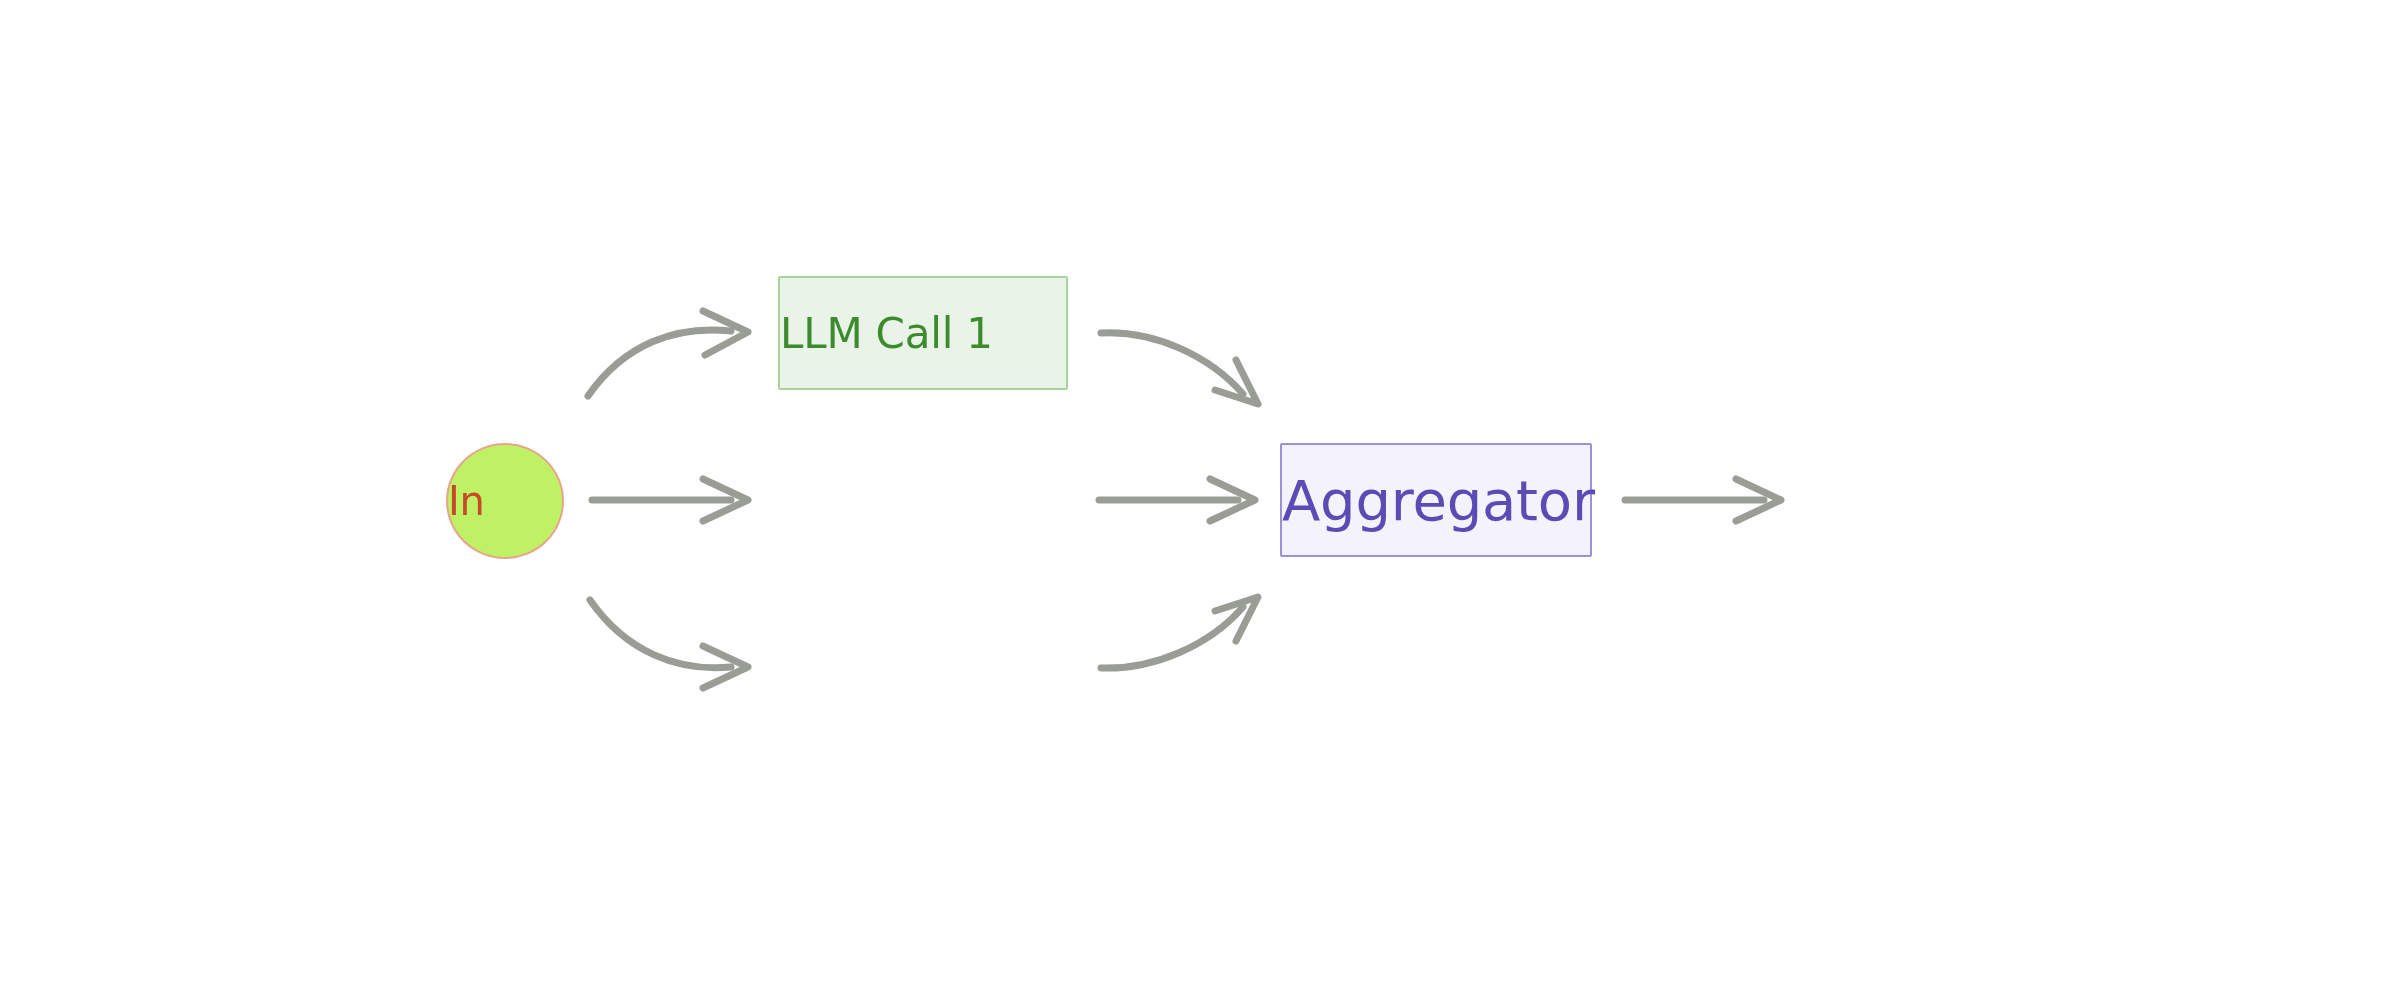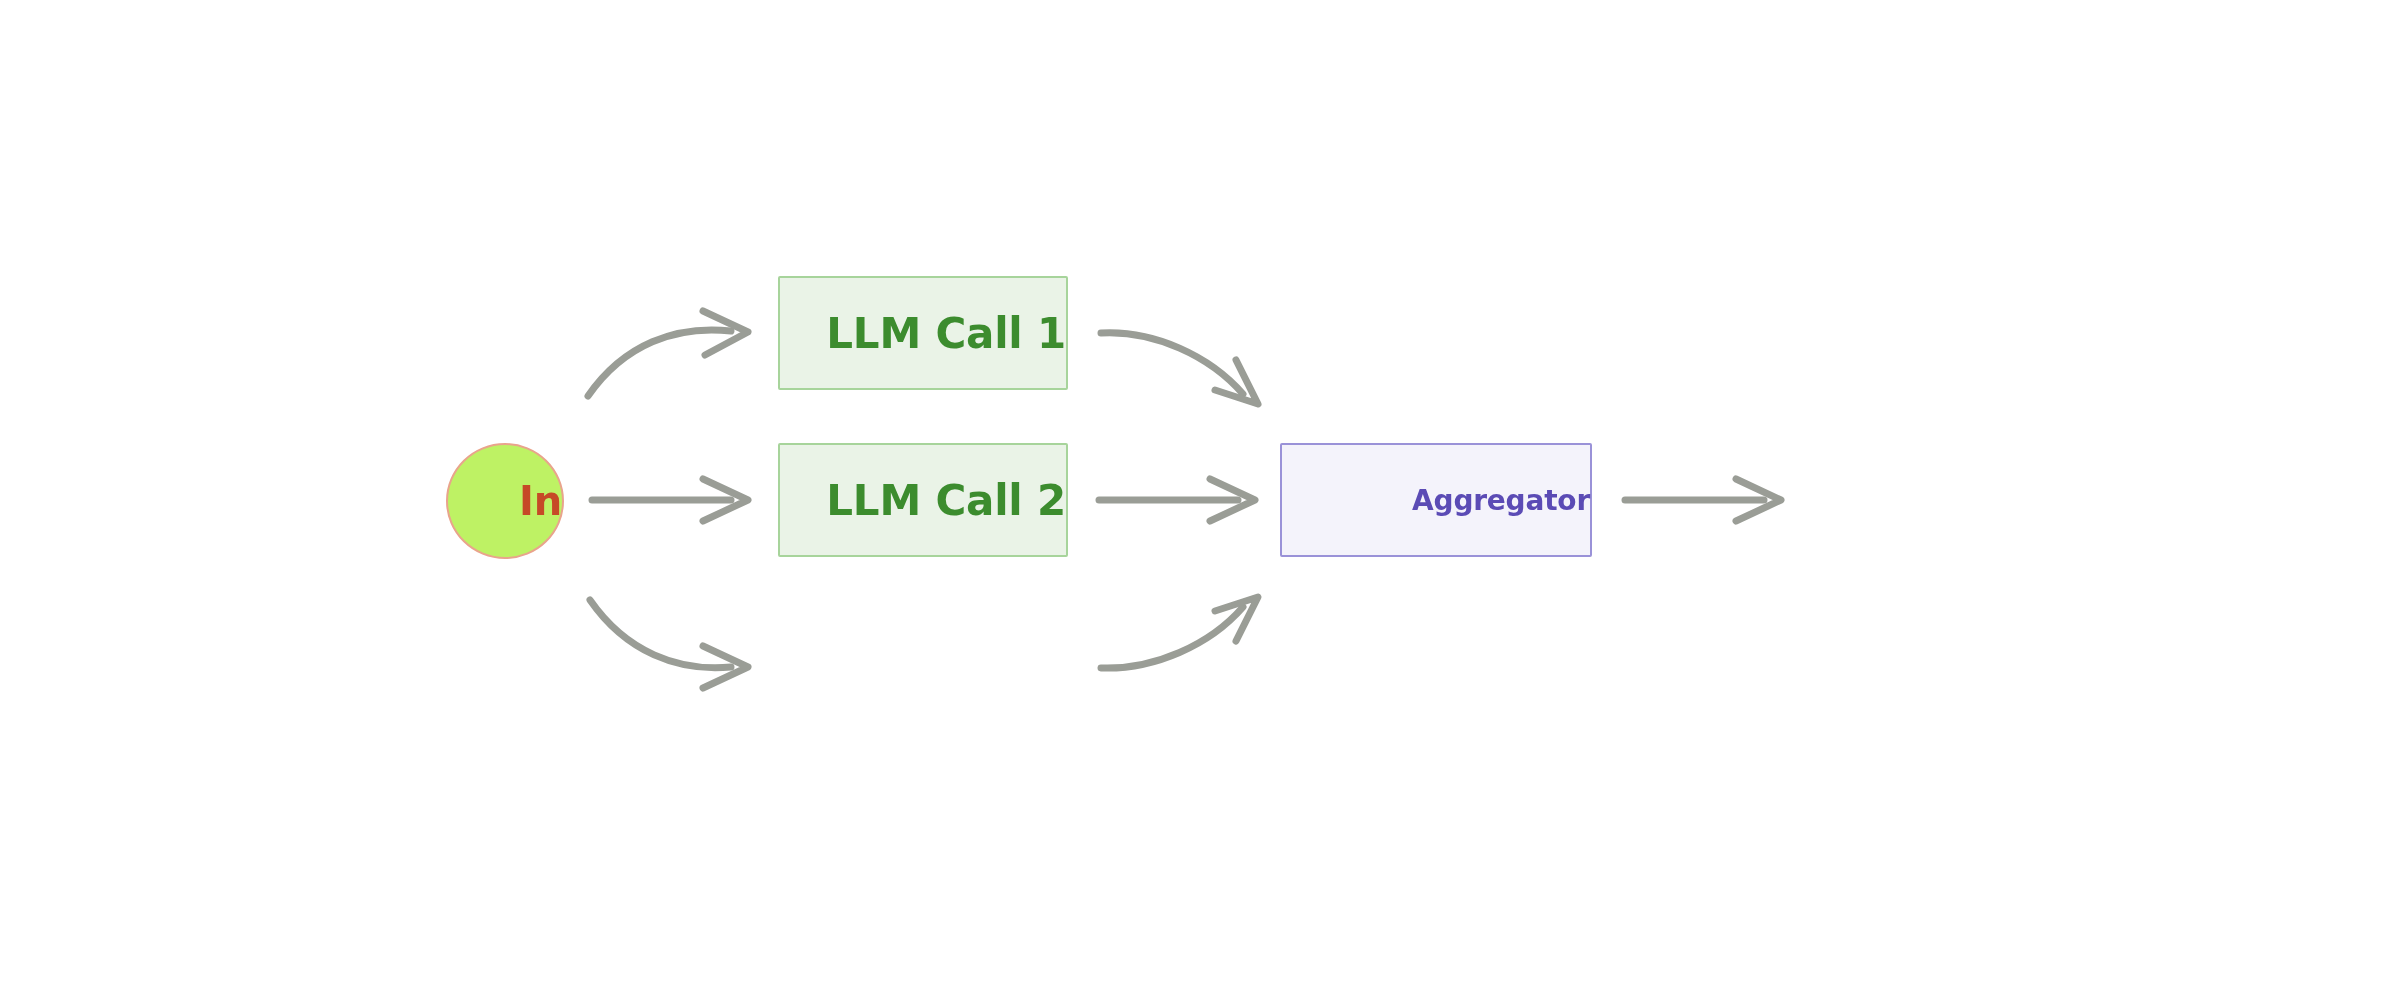--- a/index.html
+++ b/index.html
@@ -22,23 +22,23 @@
     left: 0;
     top: 0;
     width: 2401px;
     height: 1000px;
     pointer-events: none;
   }
   .node {
     position: absolute;
     display: flex;
     align-items: center;
-    justify-content: flex-end;
+    justify-content: flex-start;
     box-sizing: border-box;
-    font-weight: bold;
+    font-weight: normal;
     letter-spacing: -0.2px;
     white-space: nowrap;
   }
 
   
   .node-terminal {
     background: #bef264;
     border: 2px solid #e9a48c;
     color: #c64a27;
     font-size: 40px;
@@ -76,21 +76,21 @@
   
   #node-aggregator {
     left: 1280px;
     top: 443px;
     width: 312px;
     height: 114px;
     background: #f4f3fb;
     border: 2px solid #9a92d8;
     border-radius: 2px;
     color: #5b4bb5;
-    font-size: 28px;
+    font-size: 56px;
   }
 </style>
 </head>
 <body>
 
 <div id="diagram-canvas">
 
   <svg id="edge-layer" viewBox="0 0 2401 1000" width="2401" height="1000" xmlns="http://www.w3.org/2000/svg">
     <g fill="none" stroke="#9a9d96" stroke-width="7" stroke-linecap="round" stroke-linejoin="round">
 
@@ -132,23 +132,20 @@
   </svg>
 
   <div class="node node-terminal" id="node-in">
     <span>In</span>
   </div>
 
   <div class="node node-llm" id="node-llm-1">
     <span>LLM Call 1</span>
   </div>
 
-  <div class="node node-llm" id="node-llm-2">
-    <span>LLM Call 2</span>
-  </div>
 
 
   <div class="node" id="node-aggregator">
     <span>Aggregator</span>
   </div>
 
 
 </div>
 
 </body></html>

